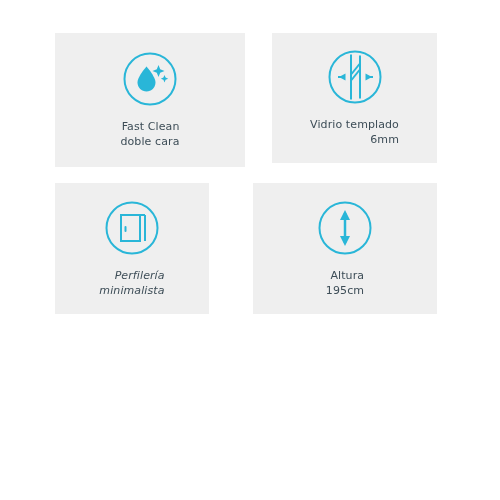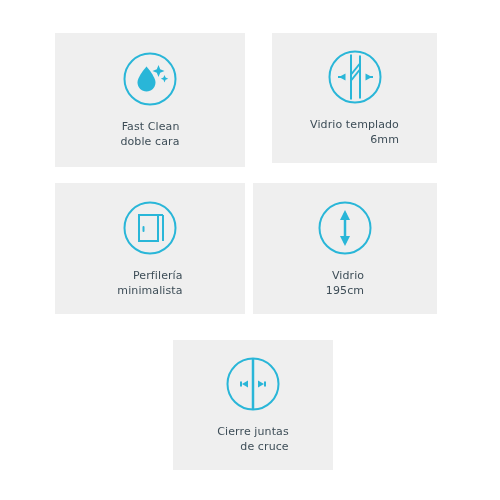--- a/index.html
+++ b/index.html
@@ -28,21 +28,21 @@
     display: flex;
     flex-direction: column;
     align-items: center;
     justify-content: center;
     box-sizing: border-box;
   }
   
   .card-1 { left: 55px;  top: 33px;  width: 190px; height: 134px; }
   .card-2 { left: 272px; top: 33px;  width: 165px; height: 130px; }
   
-  .card-3 { left: 55px;  top: 183px; width: 190px; height: 131px; }
+  .card-3 { left: 55px;  top: 183px; width: 154px; height: 131px; font-style: italic; }
   .card-4 { left: 253px; top: 183px; width: 184px; height: 131px; }
   
   .card-5 { left: 173px; top: 340px; width: 160px; height: 130px; }
 
   .feature-icon {
     display: block;
     margin-bottom: 12px;
   }
   .feature-label {
     font-size: 11px;
@@ -106,32 +106,18 @@
 
   <div class="feature-card card-4">
     <span class="feature-icon">
       <svg class="icon-svg" width="56" height="56" viewBox="0 0 56 56">
         <circle cx="28" cy="28" r="25.5" fill="none" stroke="#29b6d8" stroke-width="2"></circle>
         <line x1="28" y1="13" x2="28" y2="43" stroke="#29b6d8" stroke-width="2.5"></line>
         <path d="M28 10 L33 20 L23 20 Z" fill="#29b6d8"></path>
         <path d="M28 46 L33 36 L23 36 Z" fill="#29b6d8"></path>
       </svg>
     </span>
-    <div class="feature-label">Vidrio
+    <div class="feature-label">Altura
 195cm</div>
   </div>
 
-  <div class="feature-card card-5">
-    <span class="feature-icon">
-      <svg class="icon-svg" width="56" height="56" viewBox="0 0 56 56">
-        <circle cx="28" cy="28" r="25.5" fill="none" stroke="#29b6d8" stroke-width="2"></circle>
-        <line x1="28" y1="2.5" x2="28" y2="53.5" stroke="#29b6d8" stroke-width="2.5"></line>
-        <path d="M17 28 L23 24.5 L23 31.5 Z" fill="#29b6d8"></path>
-        <line x1="16" y1="25.5" x2="16" y2="30.5" stroke="#29b6d8" stroke-width="2"></line>
-        <path d="M39 28 L33 24.5 L33 31.5 Z" fill="#29b6d8"></path>
-        <line x1="40" y1="25.5" x2="40" y2="30.5" stroke="#29b6d8" stroke-width="2"></line>
-      </svg>
-    </span>
-    <div class="feature-label">Cierre juntas
-de cruce</div>
-  </div>
 
 </div>
 
 </body></html>

